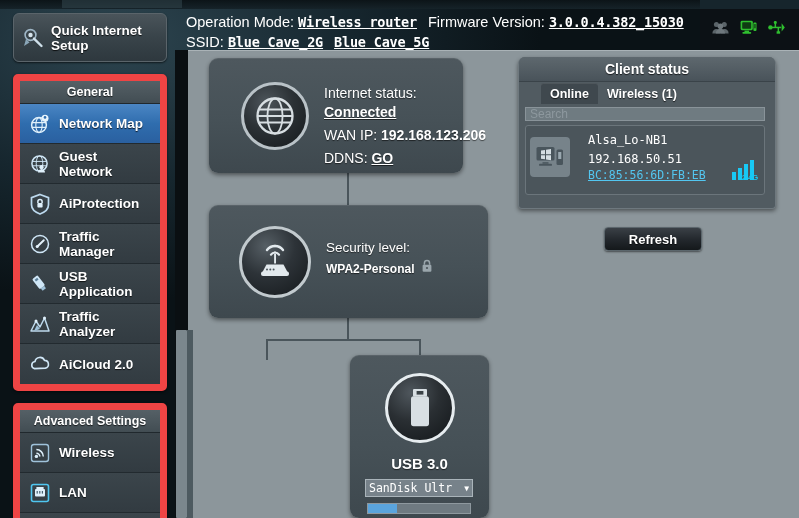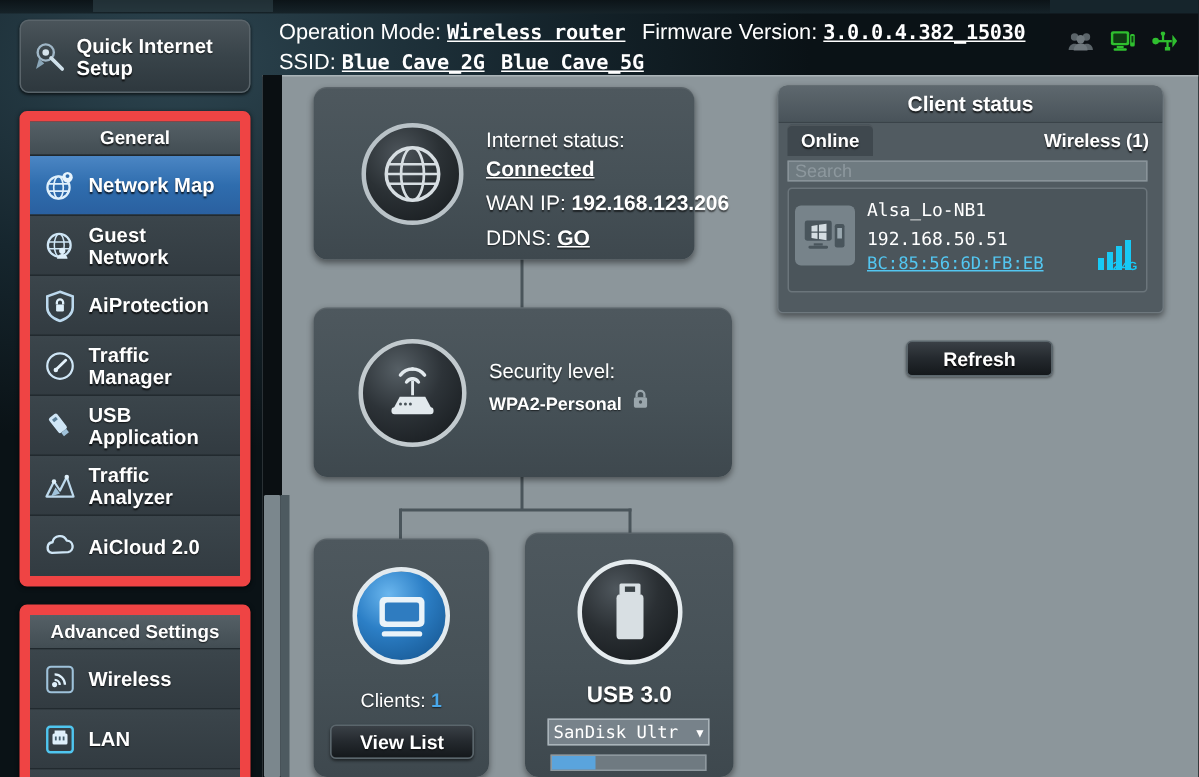--- a/index.html
+++ b/index.html
@@ -201,21 +201,21 @@
     border:1px solid #6e787e; border-top:none;
   }
   .cp-header{
     height:25px; border-radius:6px 6px 0 0;
     background:linear-gradient(180deg,#5e686e 0%,#49535a 100%);
     display:flex; align-items:center; justify-content:center;
     color:#ffffff; font-weight:bold; font-size:14px;
     text-shadow:0 1px 1px rgba(0,0,0,.7);
     border-bottom:1px solid #3a4349;
   }
-  .cp-tabs{ display:flex; height:22px; padding-left:6px; gap:0; align-items:flex-end;justify-content:space-between; }
+  .cp-tabs{ display:flex; height:22px; padding-left:22px; gap:0; align-items:flex-end; }
   .cp-tab{
     padding:0 9px; height:21px; display:flex; align-items:center;
     font-size:12.5px; font-weight:bold; color:#ffffff;
     text-shadow:0 1px 1px rgba(0,0,0,.7);
     background:transparent;
   }
   .cp-tab.active{
     background:#3f484e;
     border-radius:3px 3px 0 0;
     box-shadow:inset 0 1px 0 rgba(255,255,255,.08);
@@ -224,21 +224,21 @@
   .cp-search{
     width:240px; height:14px; background:#6f7b81; border:1px solid #899399;
     display:flex; align-items:center; padding:0 4px;
     font-size:12px; color:#8d989e;
   }
   .cp-list{
     margin-top:4px; width:240px; height:70px;
     background:#4b555b; border:1px solid #6b757b; border-radius:3px;
     padding:5px 4px;
   }
-  .cp-client{ display:flex; gap:8px; align-items:flex-start; position:relative; }
+  .cp-client{ display:flex; gap:18px; align-items:flex-start; position:relative; }
   .cc-ico{
     width:40px; height:40px; flex:0 0 40px; border-radius:4px;
     background:#77838a; display:flex; align-items:center; justify-content:center;
     margin-top:6px;
   }
   .cc-info{ flex:1; padding-top:1px; }
   .cc-name{ font-size:12px; color:#ffffff; line-height:17px;
             font-family:"DejaVu Sans Mono","Liberation Mono",monospace; }
   .cc-ip{ font-size:12px; color:#ffffff; line-height:16px;
           font-family:"DejaVu Sans Mono","Liberation Mono",monospace; }
@@ -509,34 +509,20 @@
           <svg width="12" height="14" viewBox="0 0 12 14">
             <rect x="1.6" y="5.8" width="8.8" height="7" rx="1.1" fill="#9aa6ac"></rect>
             <path d="M3.4 5.8V4.2a2.6 2.6 0 0 1 5.2 0v1.6" fill="none" stroke="#9aa6ac" stroke-width="1.5"></path>
             <circle cx="6" cy="9" r="1.1" fill="#4a545a"></circle>
           </svg>
         </span>
       </div>
     </div>
   </div>
 
-  <div class="card card-clients">
-    <div class="cl-circle">
-      <svg width="38" height="34" viewBox="0 0 38 34">
-        <rect x="4" y="4" width="30" height="20" rx="3.4" fill="#eaf3f9"></rect>
-        <rect x="7.6" y="7.6" width="22.8" height="12.8" rx="1.6" fill="#2f7cc0"></rect>
-        <rect x="5.5" y="26.8" width="27" height="3.6" rx="1.8" fill="#eaf3f9"></rect>
-      </svg>
-    </div>
-    <div class="cl-label">
-      <span>Clients:</span>
-      <span class="n">1</span>
-    </div>
-    <div class="btn-dark btn-viewlist">View List</div>
-  </div>
 
   <div class="card card-usb">
     <div class="usb-circle">
       <svg width="36" height="46" viewBox="0 0 36 46">
         <rect x="11" y="4" width="14" height="7.6" rx="1" fill="#d8dfe3"></rect>
         <rect x="14.6" y="6" width="6.8" height="3.6" fill="#3a4246"></rect>
         <rect x="9" y="11.2" width="18" height="30" rx="2.6" fill="#d8dfe3"></rect>
       </svg>
     </div>
     <div class="usb-title">USB 3.0</div>

